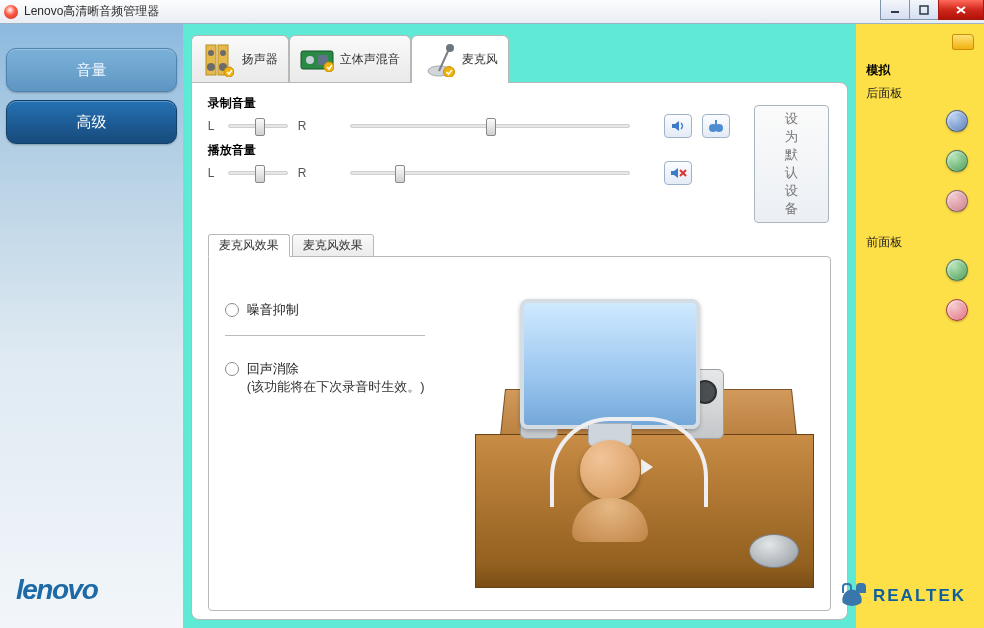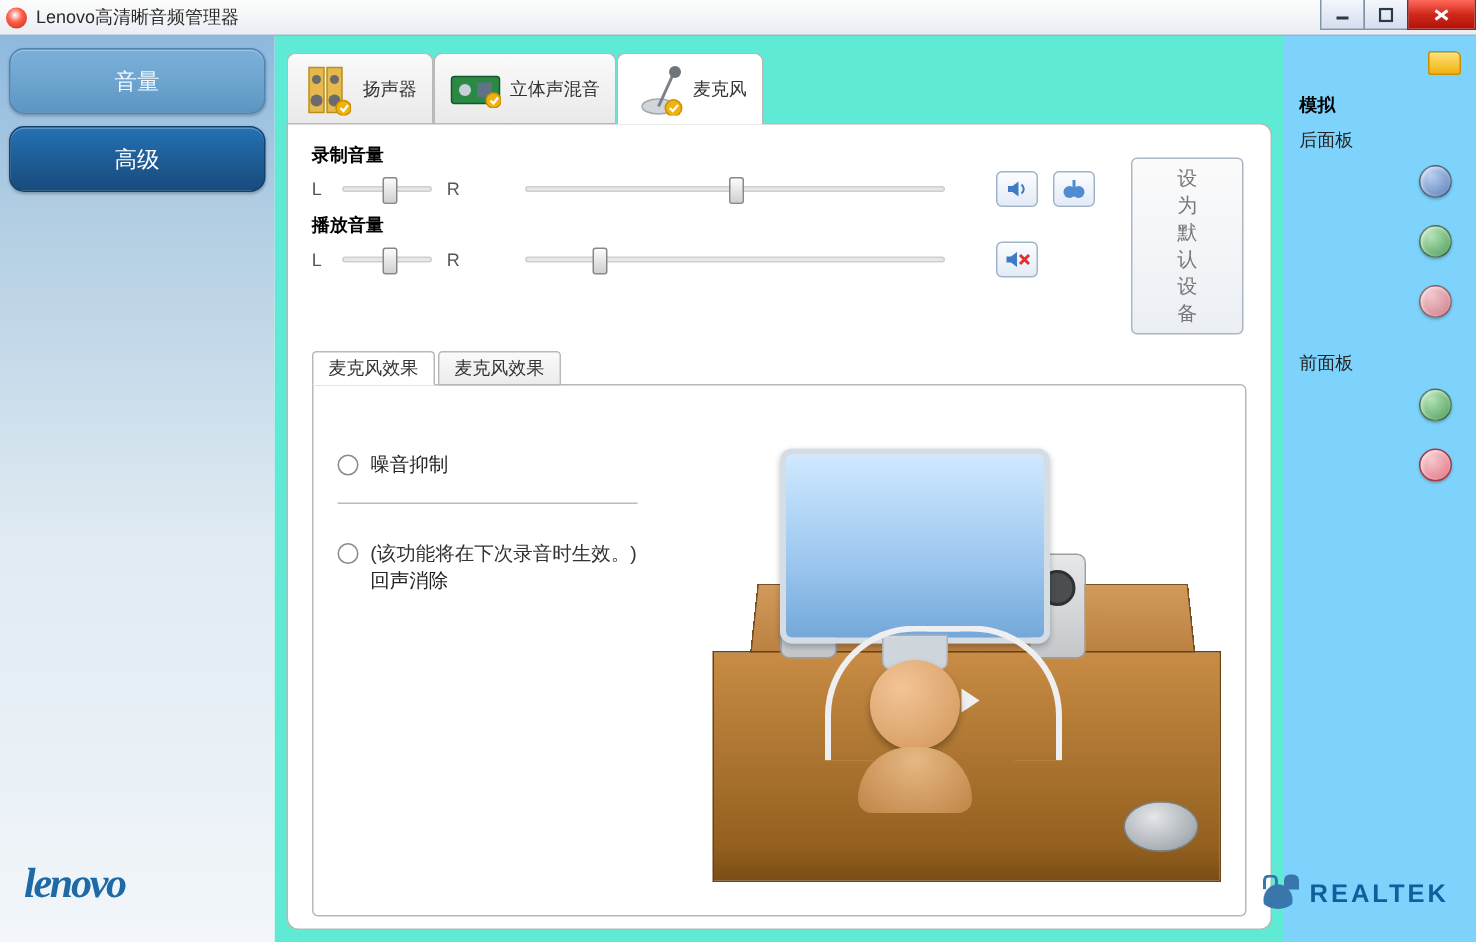--- a/index.html
+++ b/index.html
@@ -43,42 +43,42 @@
   .body-area {
     display: flex;
     height: calc(100% - 24px);
   }
 
   
   .sidebar {
     width: 183px;
     background: linear-gradient(to bottom, #8db9df 0%, #b2cee3 20%, #dfeaf2 55%, #f2f6fa 100%);
     display: flex; flex-direction: column;
-    padding-top: 4px;
+    padding-top: 20px;
     position: relative;
   }
   .side-tab {
     height: 44px;
     margin: 4px 6px;
     border-radius: 10px;
     background: linear-gradient(to bottom, #2572b4 0%, #1e5d97 50%, #174b7c 100%);
     color: #fff;
     display:flex; align-items:center; justify-content:center;
     font-size: 15px;
     border: 1px solid #134068;
     box-shadow: 0 1px 2px rgba(0,0,0,.25), inset 0 1px 0 rgba(255,255,255,.25);
   }
   .side-tab.inactive {
     background: linear-gradient(to bottom, #7ab0d8 0%, #6ea5cf 50%, #5c95c1 100%);
     border-color:#4e84af;
     color:#eef6ff;
   }
   .lenovo-logo {
     position:absolute; left:16px; bottom:22px;
-    font-family: Liberation Serif, serif;
+    font-family: Liberation Sans, sans-serif;
     font-weight: 900;
     font-style: italic;
     font-size: 28px;
     letter-spacing: -1.5px;
     color: #1d6aa6;
   }
 
   
   .main {
     flex: 1;
@@ -239,21 +239,21 @@
   .mic-disc{
     position:absolute; right:4%; bottom:8%;
     width:50px; height:34px; border-radius:50%;
     background:radial-gradient(ellipse at 40% 30%, #e4e6e8, #a9afb5 70%, #7e858b);
     border:1px solid #7a8086;
   }
 
   
   .rightpanel{
     width:128px;
-    background:#7dd3fc;
+    background:#fde047;
     padding:10px 10px 0 10px;
     position:relative;
     display:flex; flex-direction:column;
   }
   .folder-icon{
     align-self:flex-end;
     width:22px; height:16px;
     background:linear-gradient(to bottom,#ffe27a,#f0b20e);
     border:1px solid #c98f07;
     border-radius:2px 4px 2px 2px;
@@ -441,22 +441,22 @@
 
       <div class="subpanel">
         <div class="options">
           <div class="opt">
             <div class="opt-radio"></div>
             <div>噪音抑制</div>
           </div>
           <div class="opt">
             <div class="opt-radio"></div>
             <div>
+              <div>回声消除</div>
               <div style="color:#333">(该功能将在下次录音时生效。)</div>
-              <div>回声消除</div>
             </div>
           </div>
         </div>
         <div class="illus">
           <div class="desk-top"></div>
           <div class="desk-bottom"></div>
           <div class="speaker left"></div>
           <div class="speaker right"></div>
           <div class="monitor"></div>
           <div class="arrow-line l"></div>

